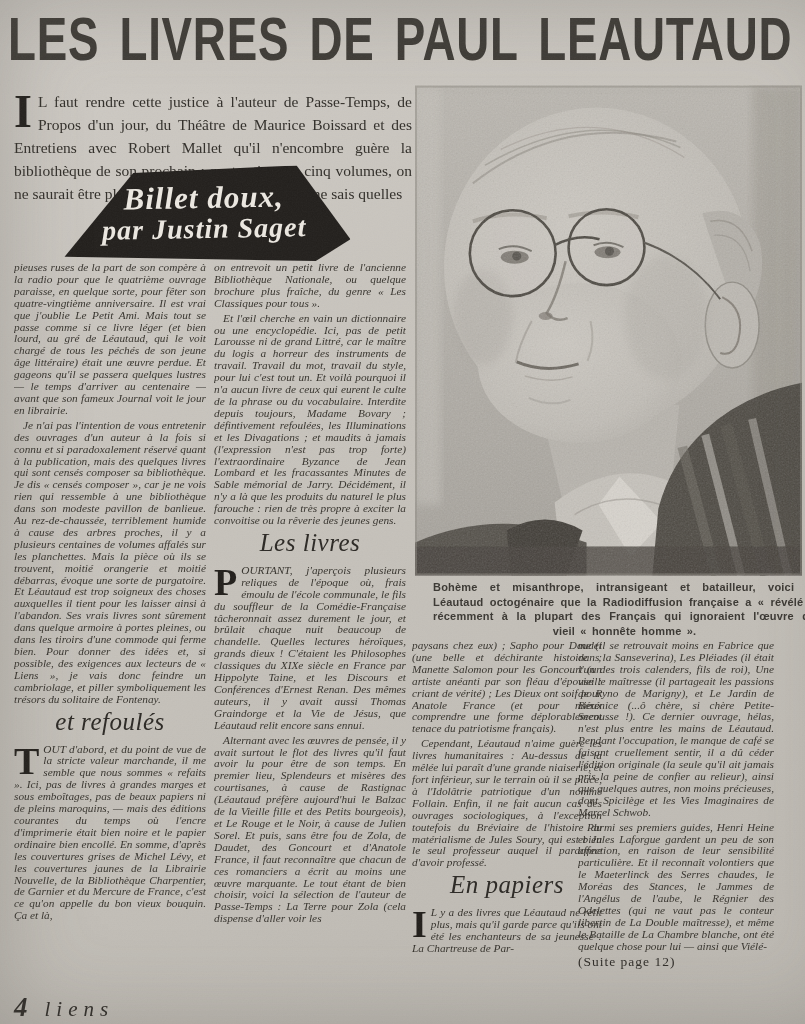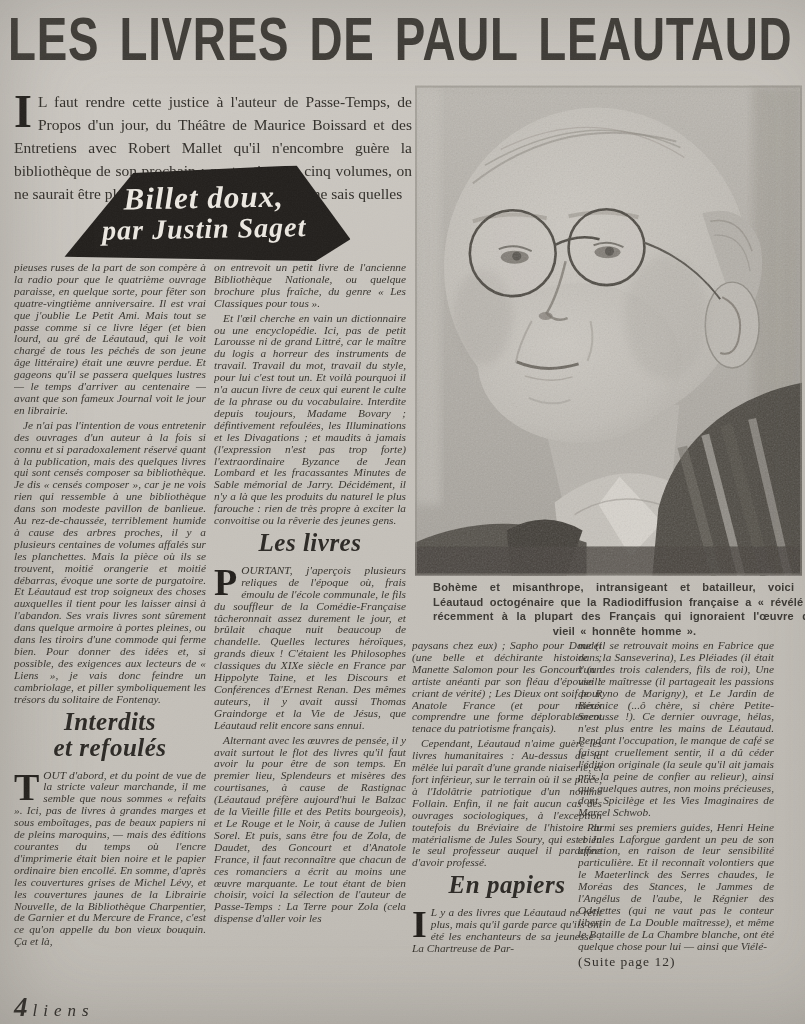--- a/index.html
+++ b/index.html
@@ -36,35 +36,35 @@
   .caption{position:absolute;left:420px;top:580px;width:383px;
     font-family:"Liberation Sans",sans-serif;font-weight:700;
     font-size:11px;line-height:14.5px;letter-spacing:.2px;word-spacing:2px;
     text-align:justify;text-align-last:center;color:#3a3732;margin-left:13px;}
   
   .col{position:absolute;text-align:justify;font-size:11.3px;line-height:11.9px;
     color:#36332d;overflow:hidden;}
   .col p{margin:0 0 3px 0;}
   .col p.ind{text-indent:9px;}
   .ital{font-style:italic;}
-  .col h2{font-size:25px;line-height:26px;font-style:italic;font-weight:700;
+  .col h2{font-size:25px;line-height:26px;font-style:italic;font-weight:400;
     text-align:center;margin:2px 0 9px;color:#2b2824;letter-spacing:.5px;}
   .col h2 span{display:block;}
   .cap2{float:left;font-size:38px;line-height:31px;font-weight:700;
     font-style:normal;padding:2px 4px 0 0;color:#211e1a;}
   .c1{left:14px;top:262px;width:192px;height:730px;}
   .c2{left:214px;top:262px;width:192px;height:762px;}
   .c3{left:412px;top:640px;width:190px;height:384px;}
   .c4{left:578px;top:640px;width:196px;height:384px;}
   .suite{text-align:left;font-style:normal;font-size:13.5px;letter-spacing:1px;
     margin-top:8px;color:#2f2c28;}
   
   .footer{position:absolute;left:14px;top:992px;font-style:italic;color:#2d2a26;}
   .footer .num{font-size:27px;font-weight:700;}
-  .footer .mag{font-size:17px;letter-spacing:6px;margin-left:5px;}
+  .footer .mag{font-size:21px;letter-spacing:6px;margin-left:17px;}
   .grain{position:absolute;inset:0;pointer-events:none;}
 </style>
 </head>
 <body>
 
 <div class="page">
 
   <h1 class="masthead">LES LIVRES DE PAUL LEAUTAUD</h1>
 
   <div class="intro">
@@ -164,21 +164,20 @@
       <rect x="1" y="1" width="386" height="489" fill="none" stroke="#8f8b84" stroke-opacity=".5" stroke-width="2"></rect>
     </svg>
   </div>
 
   <div class="caption">Bohème et misanthrope, intransigeant et batailleur, voici le Léautaud octogénaire que la Radiodiffusion française a « révélé » récemment à la plupart des Français qui ignoraient l'œuvre du vieil « honnête homme ».</div>
 
   <div class="col c1 ital">
     <p>pieuses ruses de la part de son compère à la radio pour que le quatrième ouvrage paraisse, en quelque sorte, pour fêter son quatre-vingtième anniversaire. Il est vrai que j'oublie Le Petit Ami. Mais tout se passe comme si ce livre léger (et bien lourd, au gré de Léautaud, qui le voit chargé de tous les péchés de son jeune âge littéraire) était une œuvre perdue. Et gageons qu'il se passera quelques lustres — le temps d'arriver au centenaire — avant que son fameux Journal voit le jour en librairie.</p>
     <p class="ind">Je n'ai pas l'intention de vous entretenir des ouvrages d'un auteur à la fois si connu et si paradoxalement réservé quant à la publication, mais des quelques livres qui sont censés composer sa bibliothèque. Je dis « censés composer », car je ne vois rien qui ressemble à une bibliothèque dans son modeste pavillon de banlieue. Au rez-de-chaussée, terriblement humide à cause des arbres proches, il y a plusieurs centaines de volumes affalés sur les planchettes. Mais la pièce où ils se trouvent, moitié orangerie et moitié débarras, évoque une sorte de purgatoire. Et Léautaud est trop soigneux des choses auxquelles il tient pour les laisser ainsi à l'abandon. Ses vrais livres sont sûrement dans quelque armoire à portes pleines, ou dans les tiroirs d'une commode qui ferme bien. Pour donner des idées et, si possible, des exigences aux lecteurs de « Liens », je vais donc feindre un cambriolage, et piller symboliquement les trésors du solitaire de Fontenay.</p>
     <h2>
-      <span>Interdits</span>
       <span>et refoulés</span>
     </h2>
     <p><span class="cap2">T</span><span>OUT d'abord, et du point de vue de la stricte valeur marchande, il me semble que nous sommes « refaits ». Ici, pas de livres à grandes marges et sous emboîtages, pas de beaux papiers ni de pleins maroquins, — mais des éditions courantes du temps où l'encre d'imprimerie était bien noire et le papier ordinaire bien encollé. En somme, d'après les couvertures grises de Michel Lévy, et les couvertures jaunes de la Librairie Nouvelle, de la Bibliothèque Charpentier, de Garnier et du Mercure de France, c'est ce qu'on appelle du bon vieux bouquin. Ça et là,</span></p>
   </div>
 
   <div class="col c2 ital">
     <p>on entrevoit un petit livre de l'ancienne Bibliothèque Nationale, ou quelque brochure plus fraîche, du genre « Les Classiques pour tous ».</p>
     <p class="ind">Et l'œil cherche en vain un dictionnaire ou une encyclopédie. Ici, pas de petit Larousse ni de grand Littré, car le maître du logis a horreur des instruments de travail. Travail du mot, travail du style, pour lui c'est tout un. Et voilà pourquoi il n'a aucun livre de ceux qui eurent le culte de la phrase ou du vocabulaire. Interdite depuis toujours, Madame Bovary ; défintivement refoulées, les Illuminations et les Divagations ; et maudits à jamais (l'expression n'est pas trop forte) l'extraordinaire Byzance de Jean Lombard et les fracassantes Minutes de Sable mémorial de Jarry. Décidément, il n'y a là que les produits du naturel le plus farouche : rien de très propre à exciter la convoitise ou la rêverie des jeunes gens.</p>
     <h2>
       <span>Les livres</span>

